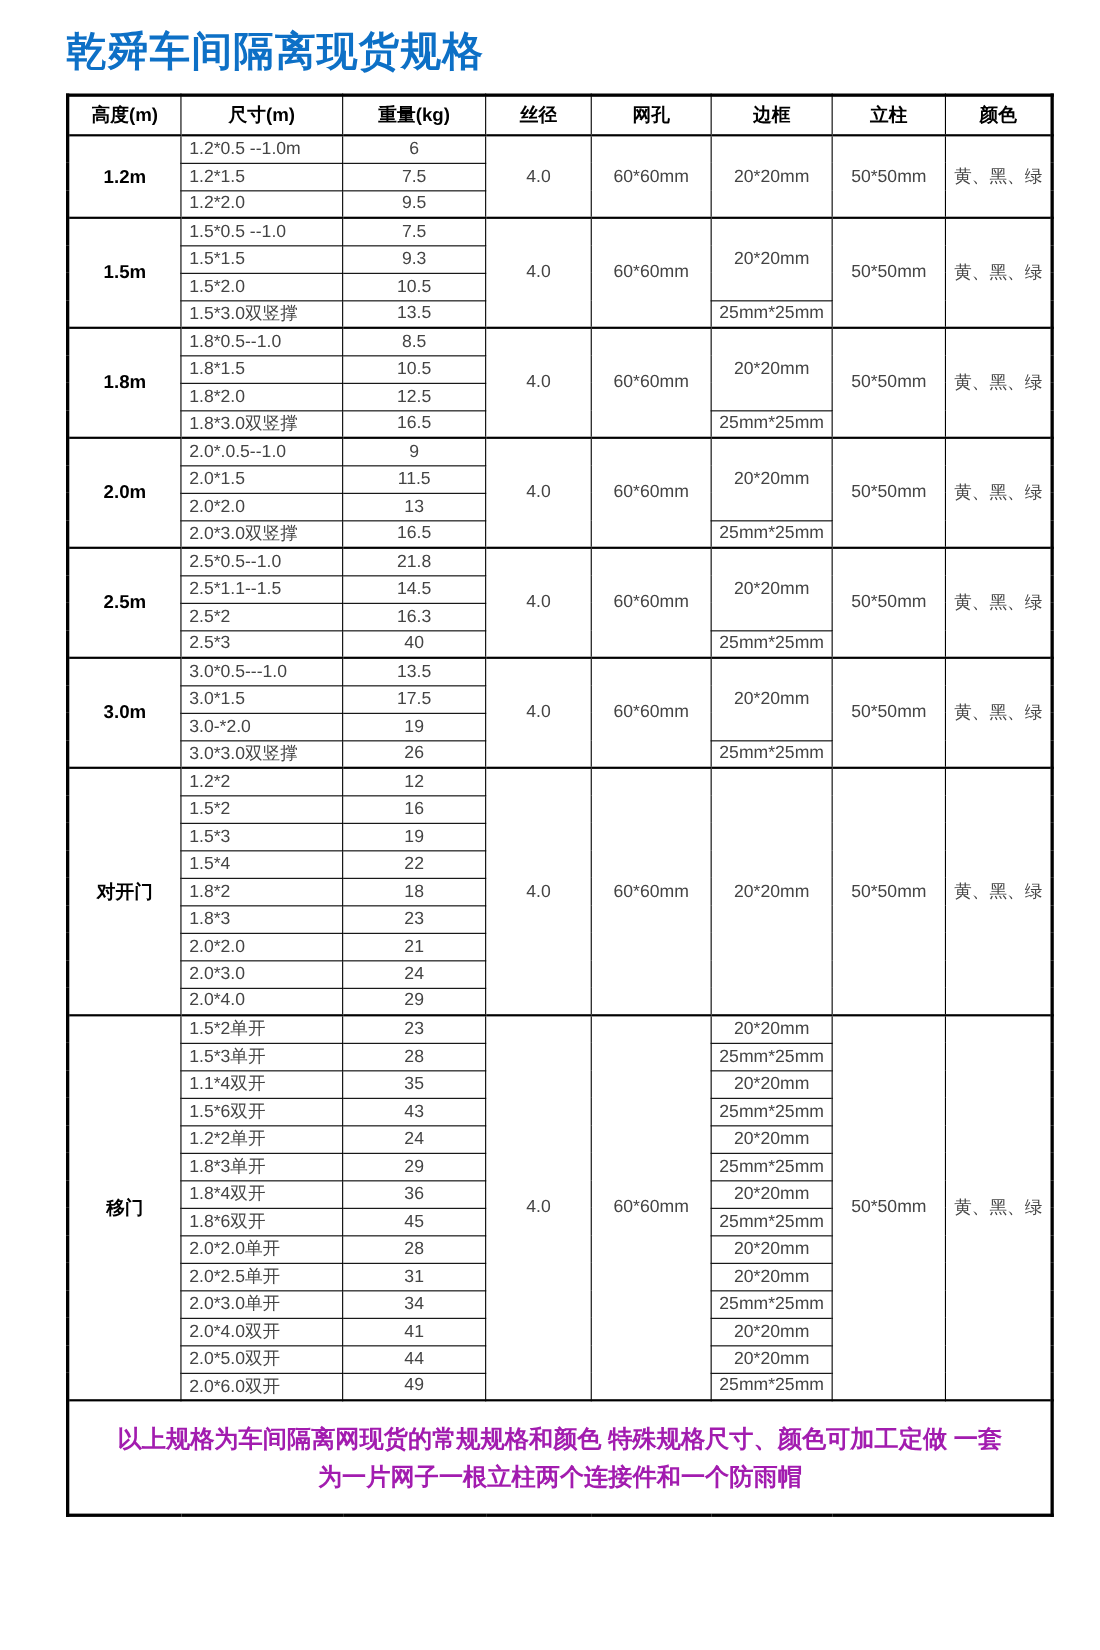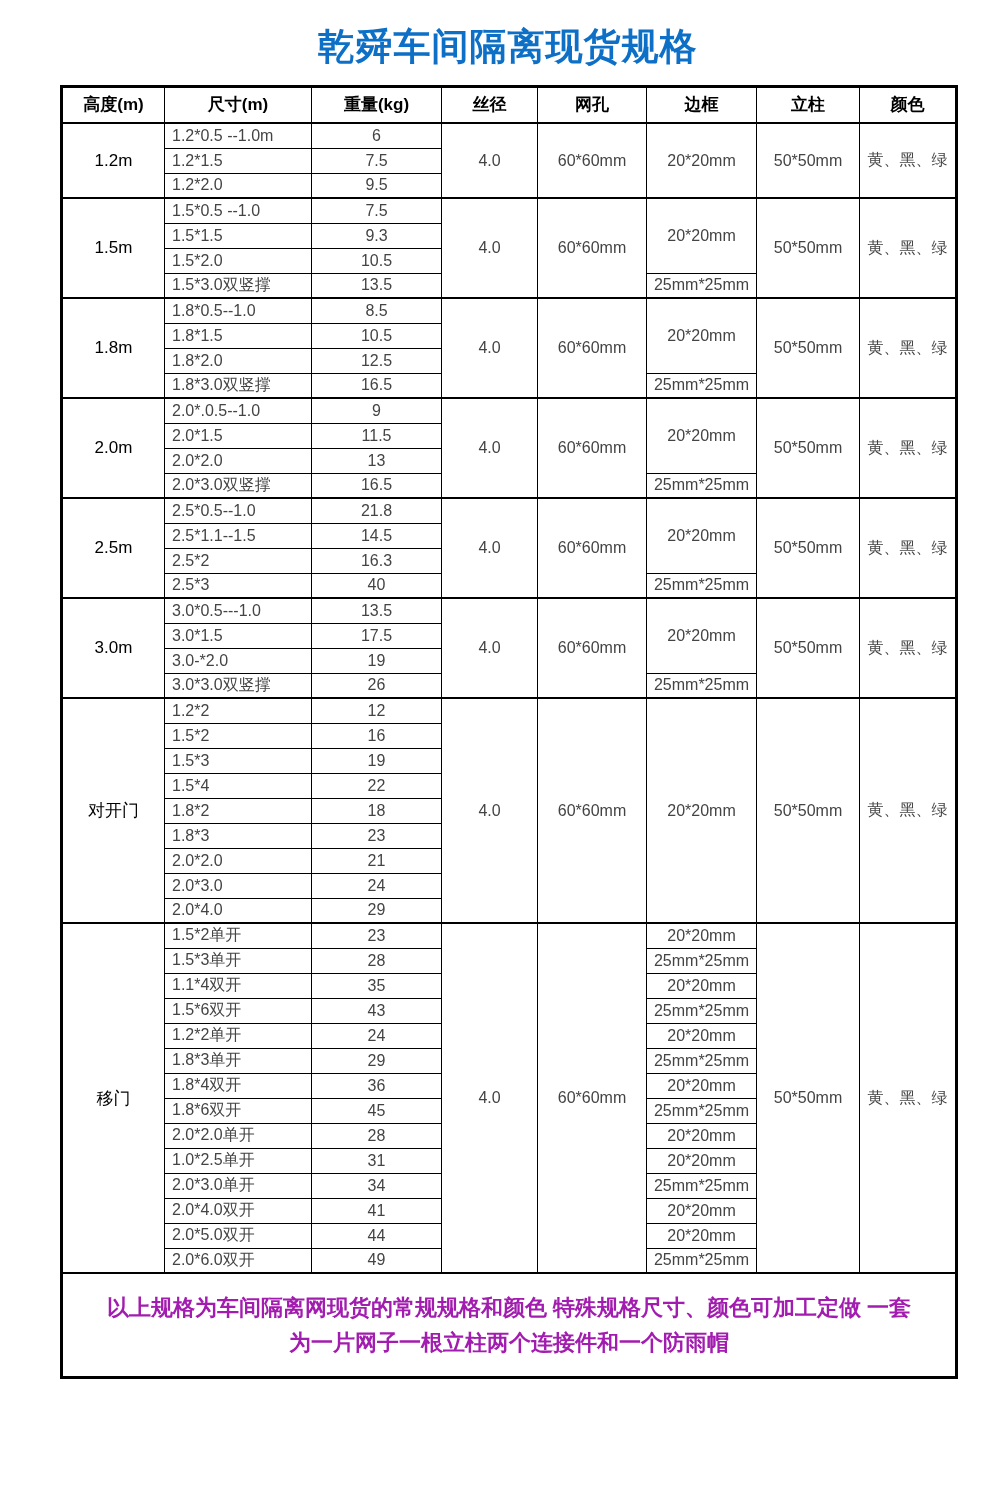--- a/index.html
+++ b/index.html
@@ -6,21 +6,20 @@
   html, body {
     margin: 0; padding: 0;
     width: 1000px; height: 1500px;
     background: #ffffff;
     font-family: "Liberation Sans", "DejaVu Sans", sans-serif;
   }
   .page { width: 1000px; height: 1500px; overflow: hidden; }
   .page-title {
     margin: 26px 45px 16px 60px;
     width: 895px;
-    text-align: center;
     font-size: 37px;
     font-weight: 700;
     letter-spacing: 1px;
     line-height: 1.15;
   }
   table.spec-table {
     margin-left: 60px;
     width: 895px;
     border-collapse: collapse;
     table-layout: fixed;
@@ -41,21 +40,21 @@
     color: #000;
     border-bottom: 1px solid #3b82f6;
   }
   .spec-table td {
     height: 25px;
     font-size: 16px;
     color: #444;
     font-weight: 400;
   }
   td.height-cell {
-    font-weight: 400;
+    font-weight: 700;
     color: #000;
     font-size: 17px;
   }
   td.size-cell {
     text-align: left;
     padding-left: 7px;
     margin-top: 37px;
   }
   td.gs { border-top: 2px solid #000; }
   td.note-cell {
@@ -318,21 +317,21 @@
           <td class="size-cell">1.8*6双开</td>
           <td class="weight-cell">45</td>
           <td class="frame-cell">25mm*25mm</td>
         </tr>
         <tr>
           <td class="size-cell">2.0*2.0单开</td>
           <td class="weight-cell">28</td>
           <td class="frame-cell">20*20mm</td>
         </tr>
         <tr>
-          <td class="size-cell">1.0*2.5单开</td>
+          <td class="size-cell">2.0*2.5单开</td>
           <td class="weight-cell">31</td>
           <td class="frame-cell">20*20mm</td>
         </tr>
         <tr>
           <td class="size-cell">2.0*3.0单开</td>
           <td class="weight-cell">34</td>
           <td class="frame-cell">25mm*25mm</td>
         </tr>
         <tr>
           <td class="size-cell">2.0*4.0双开</td>

